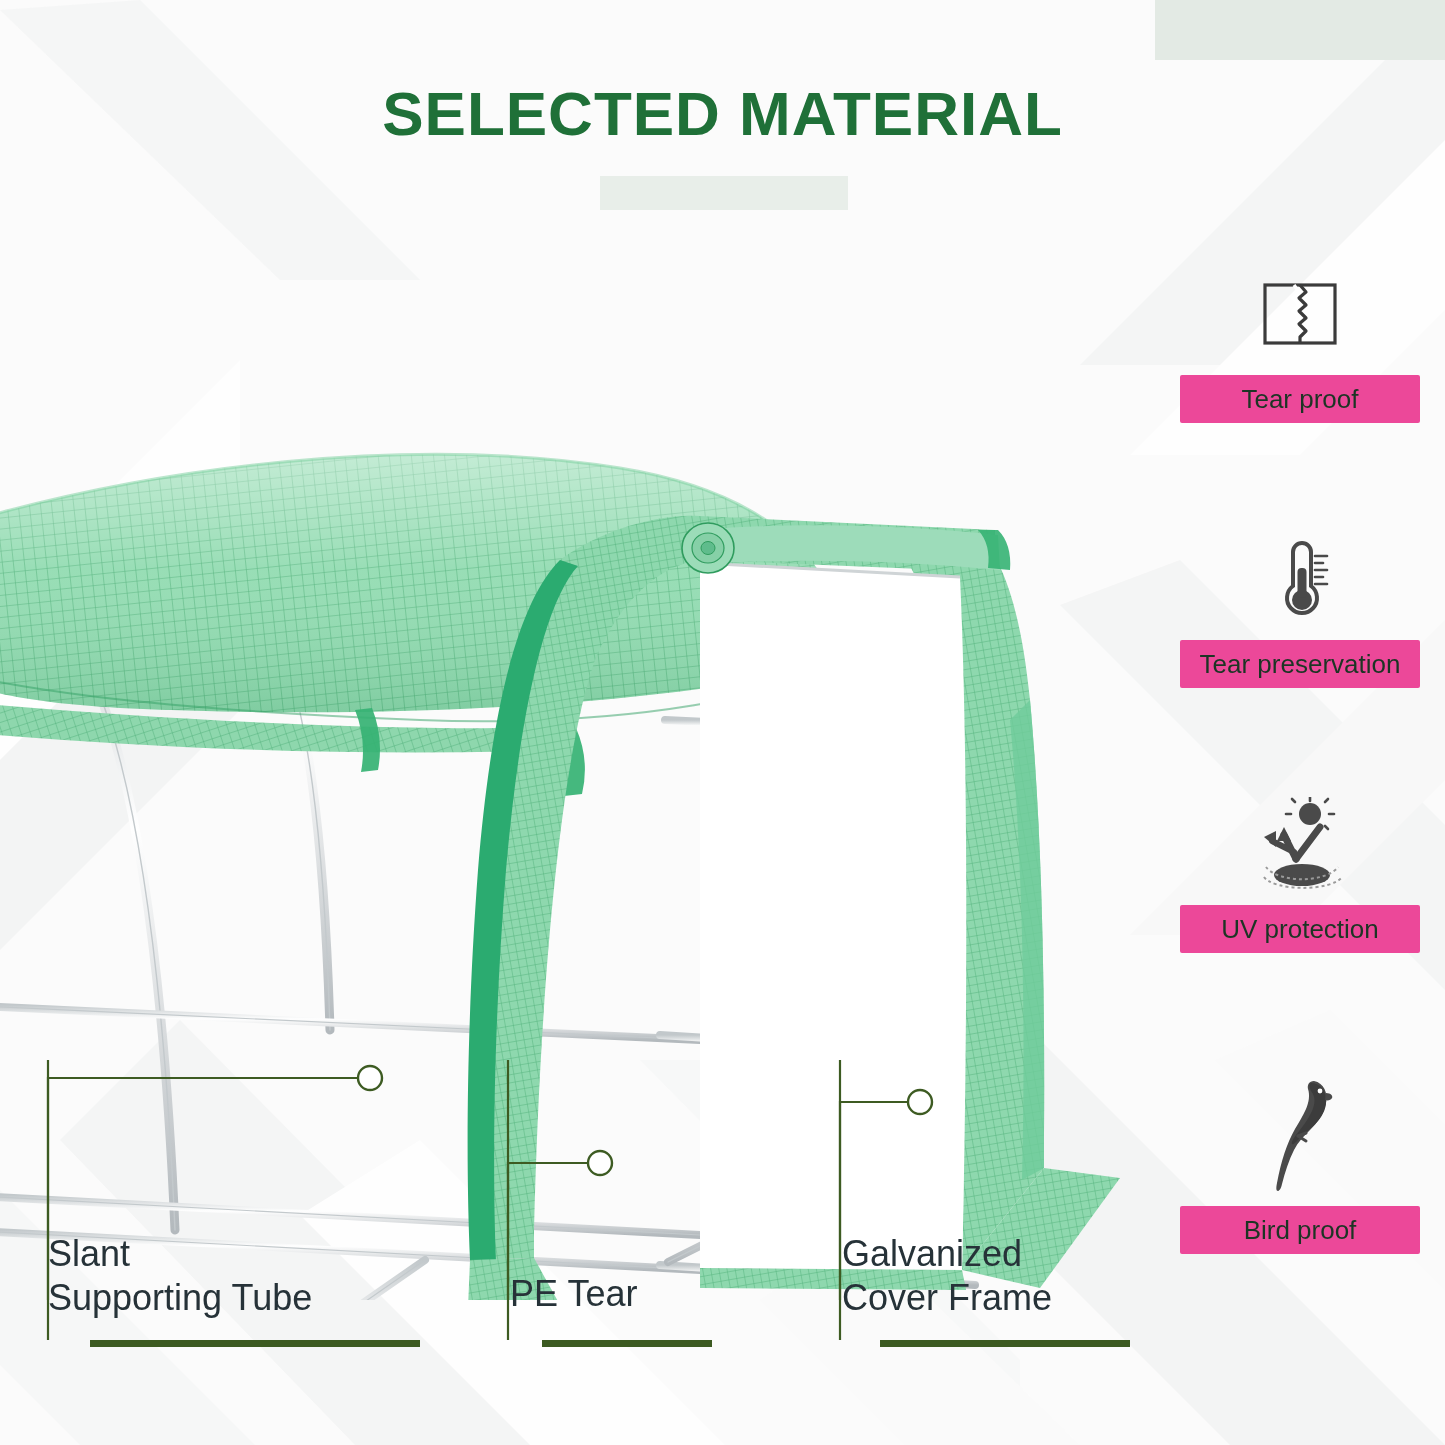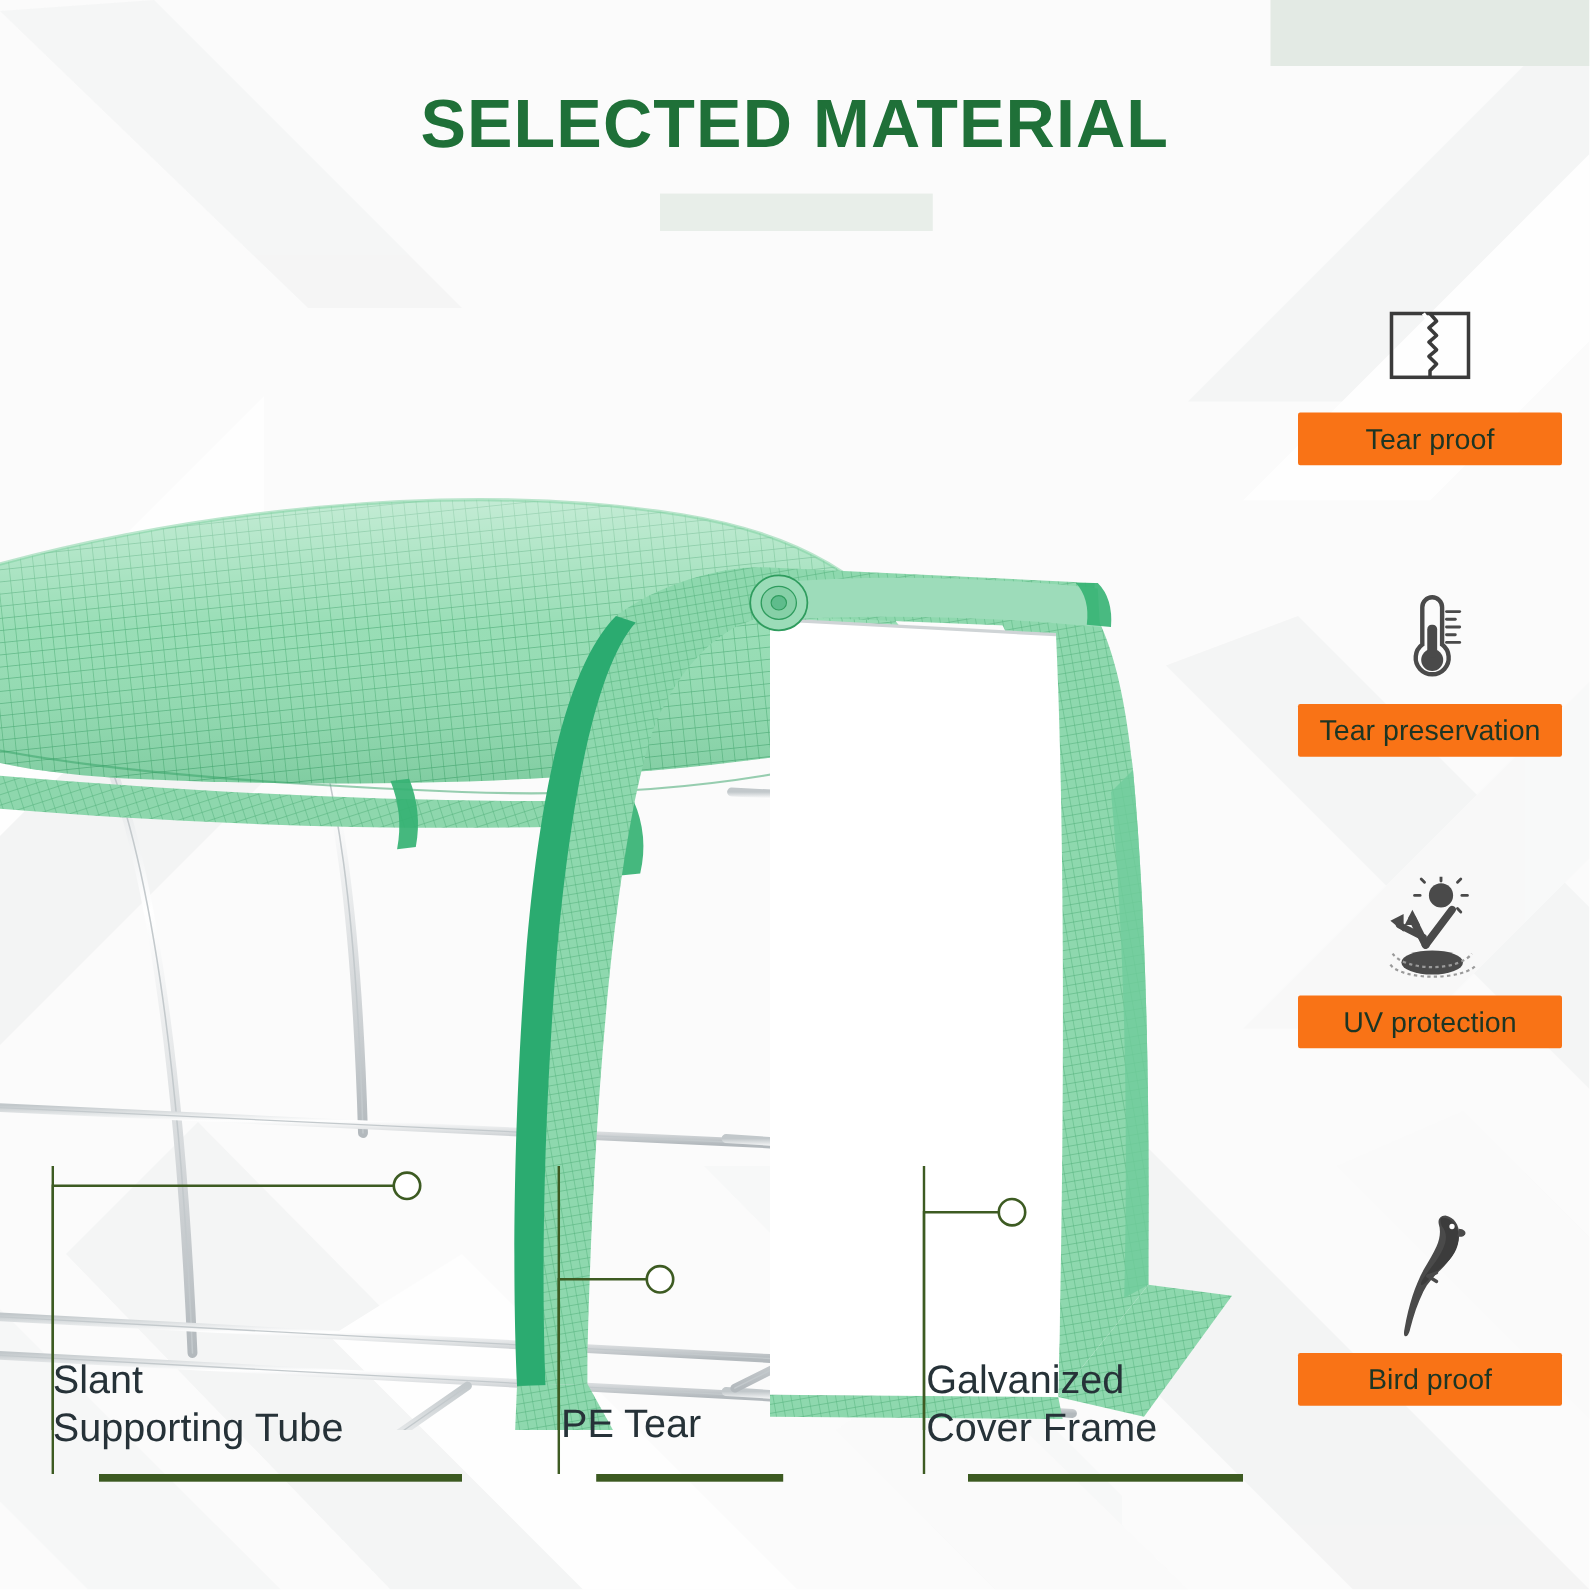--- a/index.html
+++ b/index.html
@@ -32,21 +32,21 @@
 
   
   .features{position:absolute;left:1155px;top:255px;width:290px;height:1040px;}
   .feature{position:absolute;left:0;width:290px;}
   .feature-icon{
     position:absolute;left:0;width:290px;height:120px;
     display:flex;align-items:center;justify-content:center;
   }
   .feature-badge{
     position:absolute;left:25px;width:240px;height:48px;
-    background:#f97316;border-radius:2px;
+    background:#ec4899;border-radius:2px;
     display:flex;align-items:center;justify-content:center;
     color:#1c3524;font-size:26px;
     font-family:"Liberation Sans", sans-serif;
     white-space:nowrap;
   }
 
   
   .callouts{position:absolute;left:0;top:1060px;width:1160px;height:385px;}
   .callout-label{
     position:absolute;
@@ -312,21 +312,21 @@
           <polygon points="14,40 26,34 26,50" fill="#4a4a4a"></polygon>
 
           <ellipse cx="52" cy="78" rx="28" ry="11" fill="#4a4a4a"></ellipse>
           <path d="M16 70 a38 18 0 0 0 72 0" fill="none" stroke="#9a9a9a" stroke-width="2" stroke-dasharray="3 3"></path>
           <path d="M14 80 a40 14 0 0 0 78 0" fill="none" stroke="#9a9a9a" stroke-width="2" stroke-dasharray="3 3"></path>
         </svg>
       </div>
       <div class="feature-badge" style="top:120px;">UV protection</div>
     </div>
 
-    <div class="feature" style="top:830px;height:210px;">
+    <div class="feature" style="top:806px;height:210px;">
       <div class="feature-icon" style="top:0px;height:140px;">
         <svg width="88" height="120" viewBox="0 0 88 120">
           <path d="M58 10 c10 2 14 12 12 22 c-2 11 -9 20 -16 27
                    c-6 6 -12 12 -16 20 c-5 10 -9 22 -12 34
                    c-1 5 -3 7 -4 7 c-2 0 -2 -3 -1 -8
                    c4 -22 10 -40 18 -54 c4 -7 8 -13 11 -20
                    c3 -7 4 -14 2 -20 c-1 -4 1 -8 6 -8 Z" fill="#4a4a4a"></path>
           <path d="M55 12 c9 0 14 7 15 15 c1 9 -3 17 -8 23
                    c-6 7 -14 12 -20 19 c-3 3 -5 5 -6 4
                    c-1 -1 1 -5 4 -9 c6 -8 12 -15 16 -24

